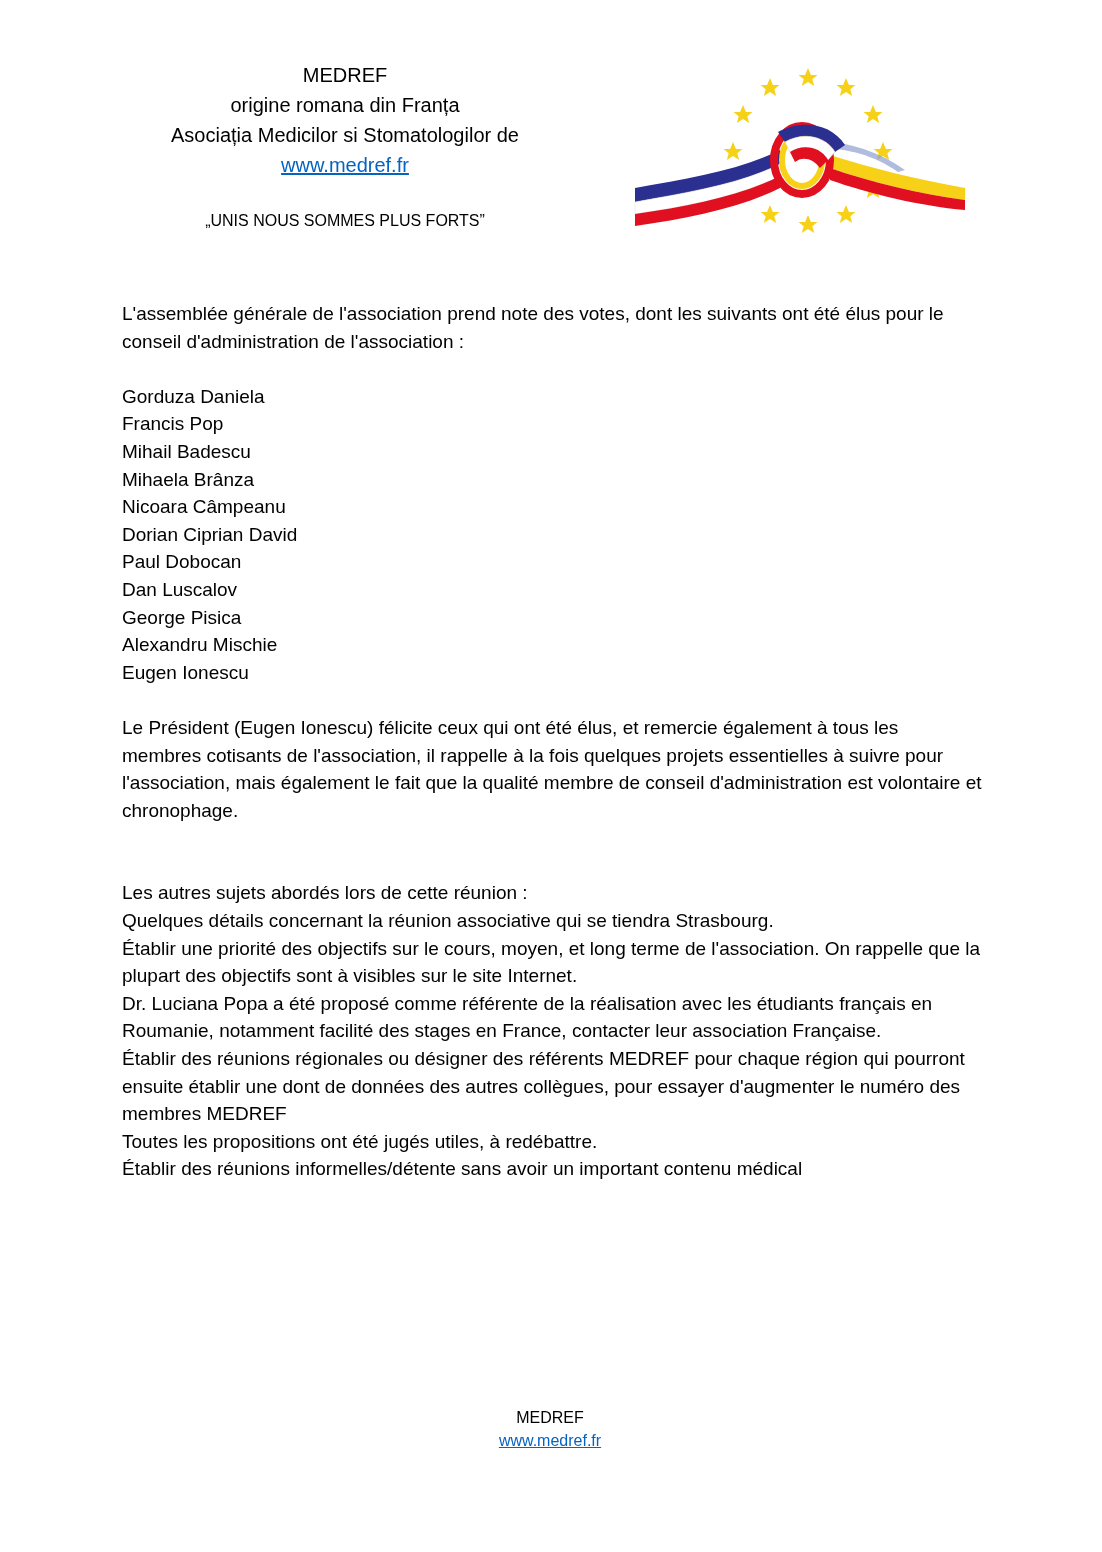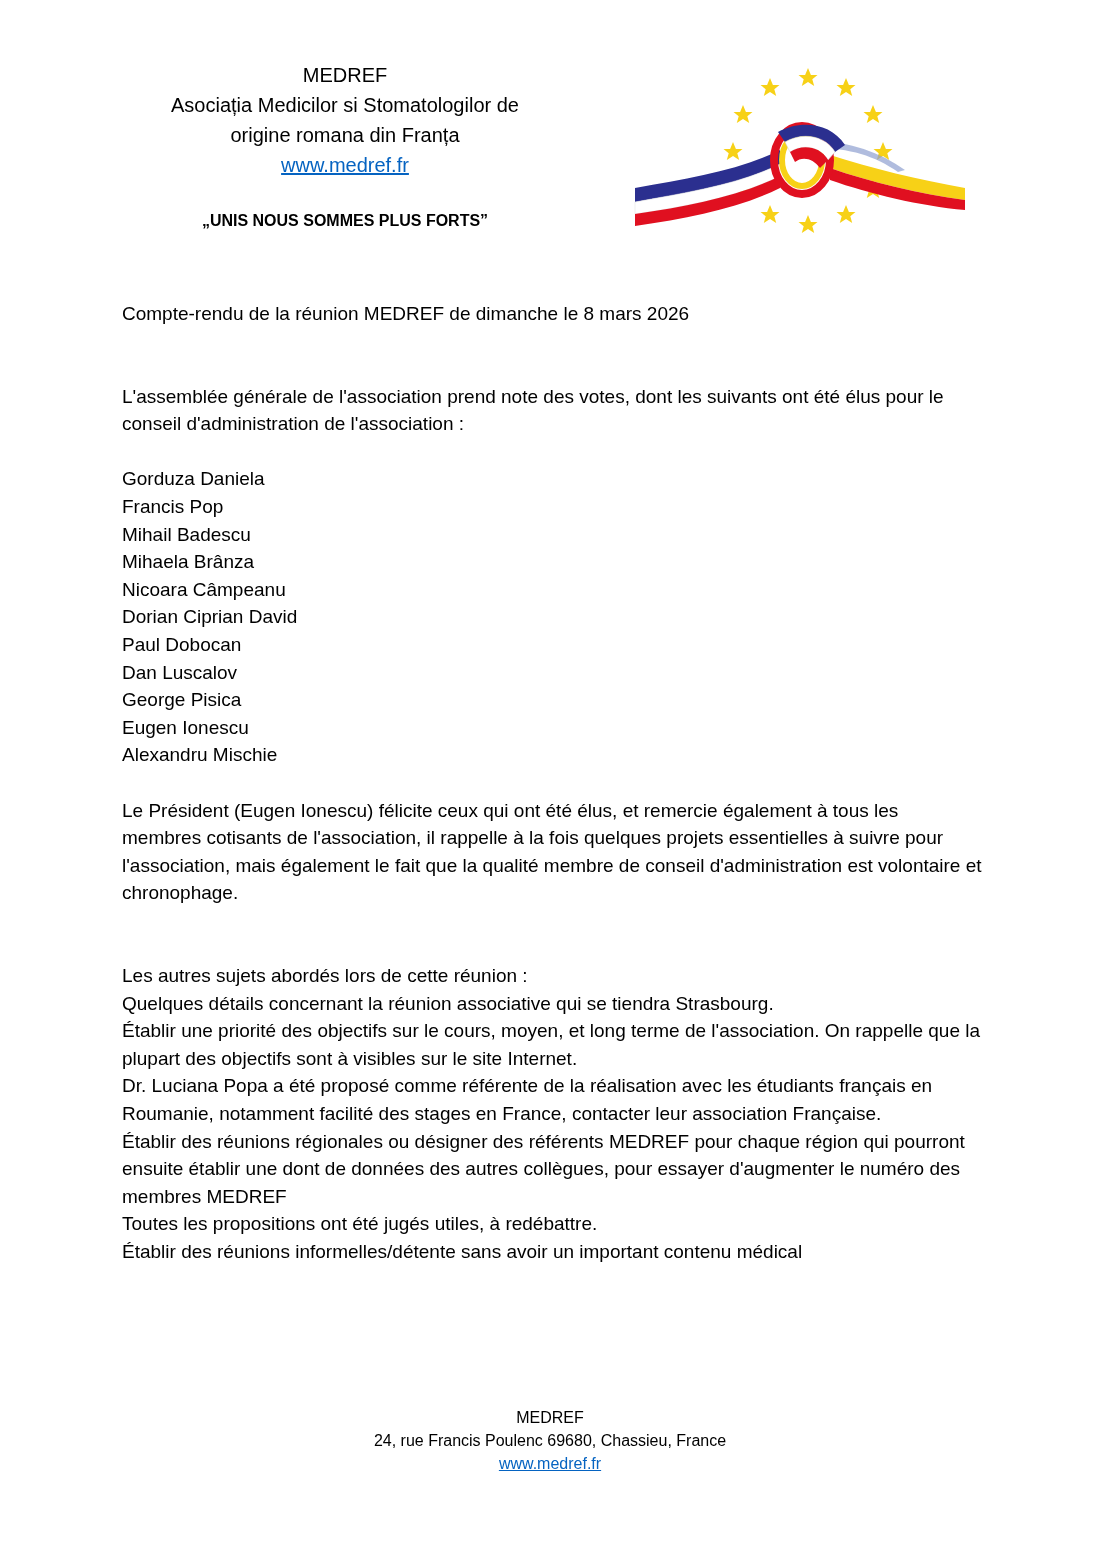--- a/index.html
+++ b/index.html
@@ -3,39 +3,39 @@
 <meta charset="utf-8">
 <style>
   html, body { margin: 0; padding: 0; background: #ffffff; }
   body { width: 1102px; height: 1552px; position: relative; overflow: hidden;
          font-family: "Liberation Sans", "DejaVu Sans", sans-serif; color: #000; }
   .page { position: absolute; inset: 0; }
   .header-block { position: absolute; left: 130px; top: 60px; width: 430px; text-align: center;
                   font-size: 20px; line-height: 30px; }
   .header-block a { color: #0563c1; text-decoration: underline; }
   .motto { position: absolute; left: 130px; top: 212px; width: 430px; text-align: center;
-           font-weight: bold; font-size: 16px; }
+           font-weight: normal; font-size: 16px; }
   .logo { position: absolute; left: 630px; top: 60px; width: 340px; height: 180px; }
   .content { position: absolute; left: 122px; top: 300px; width: 860px; font-size: 19px; line-height: 27.6px; }
   .content p { margin: 0; }
   .title { margin-bottom: 55px !important; }
   .gap { height: 27.6px; }
   .members div { line-height: 27.6px; }
   .footer { position: absolute; left: 300px; top: 1406px; width: 500px; text-align: center; font-size: 16px; line-height: 23px; }
   .footer a { color: #0563c1; text-decoration: underline; }
 </style>
 </head>
 <body>
 
 <div class="page">
 
   <div class="header-block">
     <div>MEDREF</div>
+    <div>origine romana din Franța</div>
     <div>Asociația Medicilor si Stomatologilor de</div>
-    <div>origine romana din Franța</div>
     <div><a>www.medref.fr</a></div>
   </div>
   <div class="motto">„UNIS NOUS SOMMES PLUS FORTS”</div>
 
   <svg class="logo" viewBox="0 0 340 180">
     <defs>
       <polygon id="star" points="0,-10 2.9,-3.1 9.5,-3.1 4.3,1.2 6.2,8.1 0,4 -6.2,8.1 -4.3,1.2 -9.5,-3.1 -2.9,-3.1" fill="#f7d117"></polygon>
     </defs>
     <use href="#star" x="178" y="18"></use>
     <use href="#star" x="140" y="28"></use>
@@ -59,47 +59,45 @@
     <path d="M185,80 C220,82 250,92 275,110 L268,112 C245,96 220,88 185,88 Z" fill="#8fa0d0" opacity="0.7"></path>
 
     <ellipse cx="172" cy="100" rx="28" ry="34" fill="none" stroke="#e01020" stroke-width="8"></ellipse>
     <ellipse cx="172" cy="100" rx="20" ry="26" fill="none" stroke="#f7d117" stroke-width="6"></ellipse>
     <path d="M148,72 C170,60 200,62 215,85 L205,92 C195,75 172,72 155,82 Z" fill="#2b2f8f"></path>
     <path d="M155,82 C172,72 195,75 205,92 L198,100 C190,86 172,84 160,92 Z" fill="#ffffff" stroke="#ccc" stroke-width="0.5"></path>
     <path d="M160,92 C172,84 190,86 198,100 L190,108 C183,98 172,96 165,102 Z" fill="#e01020"></path>
   </svg>
 
   <div class="content">
-    <p class="title">Compte-rendu de la réunion MEDREF de dimanche le 8 mars 2026</p>
     <p>L'assemblée générale de l'association prend note des votes, dont les suivants ont été élus pour le conseil d'administration de l'association :</p>
     <div class="gap"></div>
     <div class="members">
       <div>Gorduza Daniela</div>
       <div>Francis Pop</div>
       <div>Mihail Badescu</div>
       <div>Mihaela Brânza</div>
       <div>Nicoara Câmpeanu</div>
       <div>Dorian Ciprian David</div>
       <div>Paul Dobocan</div>
       <div>Dan Luscalov</div>
       <div>George Pisica</div>
+      <div>Alexandru Mischie</div>
       <div>Eugen Ionescu</div>
-      <div>Alexandru Mischie</div>
     </div>
     <div class="gap"></div>
     <p>Le Président (Eugen Ionescu) félicite ceux qui ont été élus, et remercie également à tous les membres cotisants de l'association, il rappelle à la fois quelques projets essentielles à suivre pour l'association, mais également le fait que la qualité membre de conseil d'administration est volontaire et chronophage.</p>
     <div class="gap"></div>
     <div class="gap"></div>
     <p>Les autres sujets abordés lors de cette réunion :</p>
     <p>Quelques détails concernant la réunion associative qui se tiendra Strasbourg.</p>
     <p>Établir une priorité des objectifs sur le cours, moyen, et long terme de l'association. On rappelle que la plupart des objectifs sont à visibles sur le site Internet.</p>
     <p>Dr. Luciana Popa a été proposé comme référente de la réalisation avec les étudiants français en Roumanie, notamment facilité des stages en France, contacter leur association Française.</p>
     <p>Établir des réunions régionales ou désigner des référents MEDREF pour chaque région qui pourront ensuite établir une dont de données des autres collègues, pour essayer d'augmenter le numéro des membres MEDREF</p>
     <p>Toutes les propositions ont été jugés utiles, à redébattre.</p>
     <p>Établir des réunions informelles/détente sans avoir un important contenu médical</p>
   </div>
 
   <div class="footer">
     <div>MEDREF</div>
-    <div>24, rue Francis Poulenc 69680, Chassieu, France</div>
     <div><a>www.medref.fr</a></div>
   </div>
 </div>
 
 </body></html>

